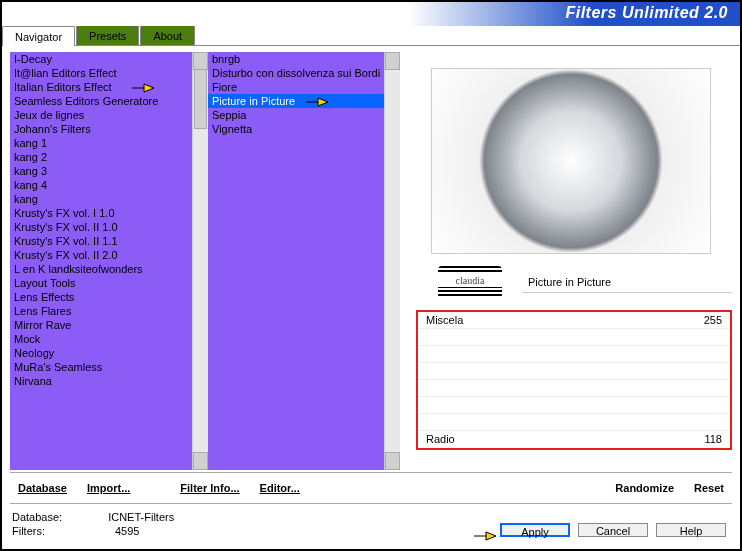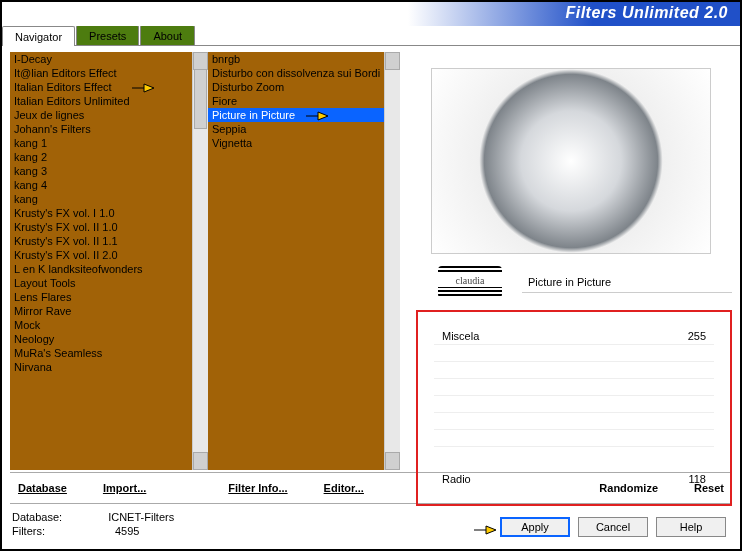--- a/index.html
+++ b/index.html
@@ -54,21 +54,21 @@
     height: 424px;
     padding: 6px 8px 0 8px;
   }
   .col-cats {
     width: 198px;
     display: flex;
   }
   .list {
     flex: 1;
     overflow: hidden;
-    background: #a16207;
+    background: #8b5cf6;
     position: relative;
   }
   .list-item {
     padding: 1px 4px;
     cursor: pointer;
     white-space: nowrap;
   }
   .list-item.hi { background: #0a64ff; color: #fff; }
   .pointer {
     position: absolute;
@@ -149,35 +149,35 @@
   .filter-name-row {
     flex: 1;
     margin-left: 20px;
     border-bottom: 1px solid #ccc;
     padding: 4px 6px;
   }
   .params {
     border: 2px solid #e02020;
     margin-top: 12px;
     margin-left: 6px;
-    padding: 16px;
+    padding: 0;
     position: relative;
   }
   .param-row {
     display: flex;
     justify-content: space-between;
     padding: 2px 8px;
     border-bottom: 1px solid #eee;
     height: 17px;
   }
-  .param-row:last-child { border-bottom: none; margin-top: 24px; }
+  .param-row:last-child { border-bottom: none; }
   .toolbar {
     display: flex;
     padding: 4px 10px;
-    gap: 24px;
+    gap: 8px;
   }
   .tbtn {
     background: none;
     border: none;
     font: inherit;
     font-weight: bold;
     text-decoration: underline;
     cursor: pointer;
     padding: 3px 6px;
   }
@@ -190,21 +190,21 @@
   .status-line { display: flex; gap: 20px; }
   .bottom-buttons {
     position: absolute;
     right: 14px;
     bottom: 12px;
     display: flex;
     gap: 8px;
   }
   .btn {
     width: 70px;
-    height: 20px;
+    height: 14px;
     background: #f0f0f0;
     border: 1px solid #888;
     font: inherit;
     cursor: pointer;
     position: relative;
   }
   .btn.primary { border: 2px solid #0a64ff; }
   .hand-apply {
     position: absolute;
     left: -30px;
@@ -228,51 +228,51 @@
 
 <div class="main">
 
   <div class="col-cats">
     <div class="list" id="cats-list">
         <div class="list-item">I-Decay</div>
         <div class="list-item">It@lian Editors Effect</div>
         <div class="list-item" style="position: relative;">Italian Editors Effect<span class="pointer" style="left: 120px; top: -1px;"><svg class="hand" viewBox="0 0 26 18">
               <path d="M2 9 L14 9 L14 5 L24 9 L14 13 L14 9" fill="#ffcc00" stroke="#000" stroke-width="1"></path>
             </svg></span></div>
-        <div class="list-item">Italian Editors Unlimited</div>
+        <div class="list-item">Seamless Editors Generatore</div>
         <div class="list-item">Jeux de lignes</div>
         <div class="list-item">Johann's Filters</div>
         <div class="list-item">kang 1</div>
         <div class="list-item">kang 2</div>
         <div class="list-item">kang 3</div>
         <div class="list-item">kang 4</div>
         <div class="list-item">kang</div>
         <div class="list-item">Krusty's FX vol. I 1.0</div>
         <div class="list-item">Krusty's FX vol. II 1.0</div>
         <div class="list-item">Krusty's FX vol. II 1.1</div>
         <div class="list-item">Krusty's FX vol. II 2.0</div>
         <div class="list-item">L en K landksiteofwonders</div>
         <div class="list-item">Layout Tools</div>
+        <div class="list-item">Lens Effects</div>
         <div class="list-item">Lens Flares</div>
         <div class="list-item">Mirror Rave</div>
         <div class="list-item">Mock</div>
         <div class="list-item">Neology</div>
         <div class="list-item">MuRa's Seamless</div>
         <div class="list-item">Nirvana</div>
       </div>
     <div class="scrollbar">
         <div class="thumb"></div>
       </div>
   </div>
 
   <div class="col-filters">
     <div class="list" id="filters-list">
         <div class="list-item">bnrgb</div>
         <div class="list-item">Disturbo con dissolvenza sui Bordi</div>
-        <div class="list-item">Disturbo Zoom</div>
         <div class="list-item">Fiore</div>
         <div class="list-item hi" style="position: relative;">Picture in Picture<span class="pointer" style="left: 96px; top: -1px;"><svg class="hand" viewBox="0 0 26 18">
               <path d="M2 9 L14 9 L14 5 L24 9 L14 13 L14 9" fill="#ffcc00" stroke="#000" stroke-width="1"></path>
             </svg></span></div>
         <div class="list-item">Seppia</div>
         <div class="list-item">Vignetta</div>
       </div>
     <div class="scrollbar"></div>
   </div>
 

